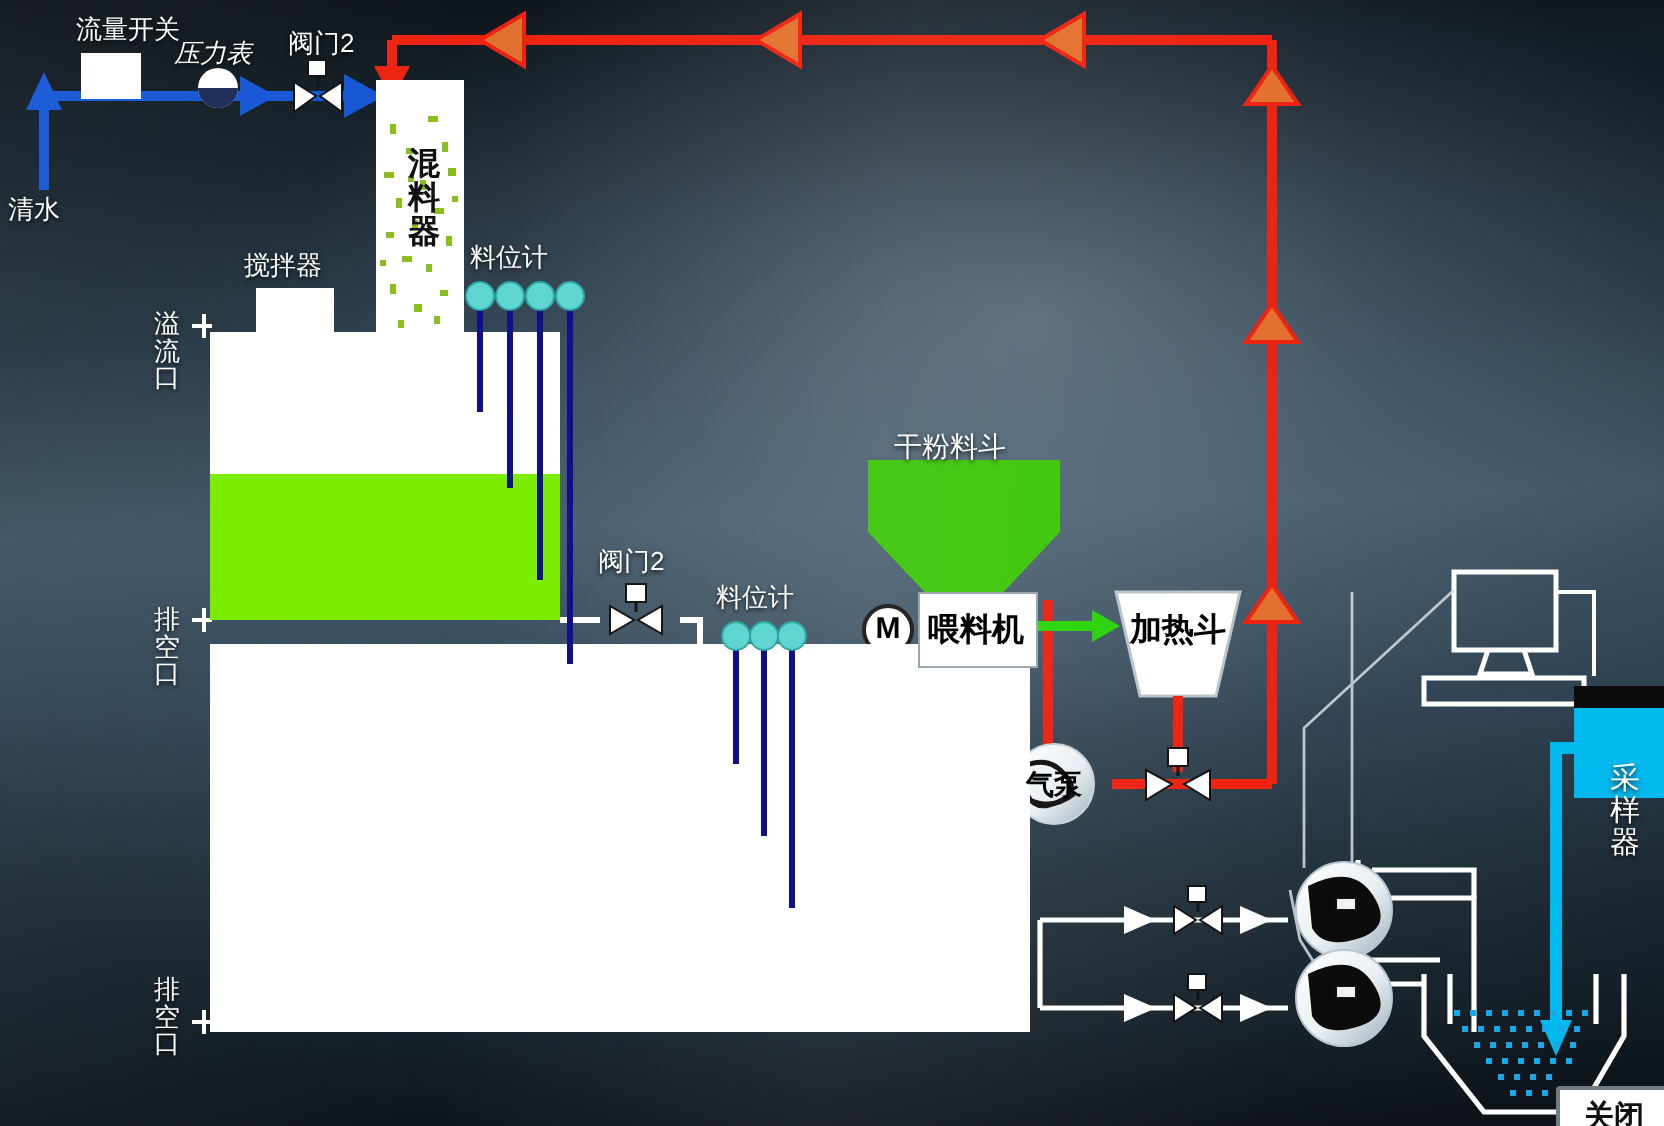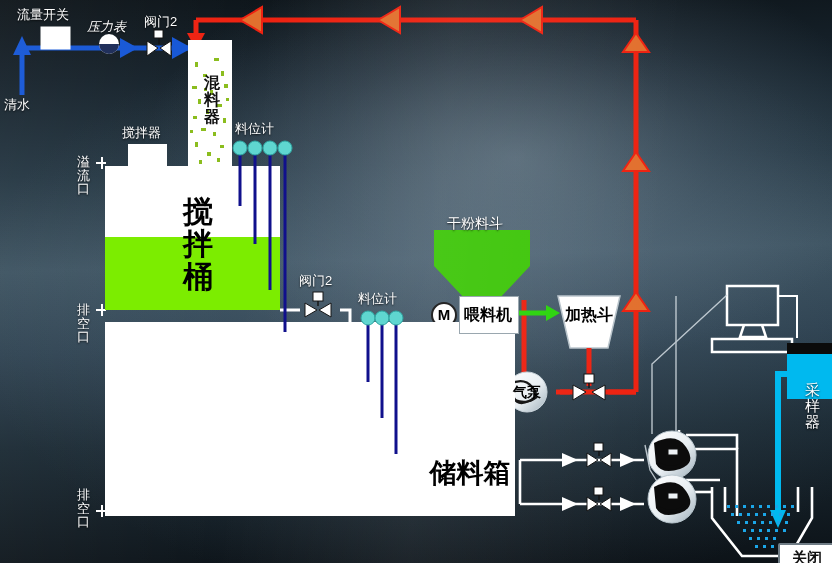--- a/index.html
+++ b/index.html
@@ -327,45 +327,43 @@
       <rect x="749" y="537" width="3" height="3"></rect>
         <rect x="757" y="537" width="3" height="3"></rect>
         <rect x="765" y="537" width="3" height="3"></rect>
         <rect x="773" y="537" width="3" height="3"></rect>
       <rect x="755" y="545" width="3" height="3"></rect>
         <rect x="763" y="545" width="3" height="3"></rect>
         <rect x="771" y="545" width="3" height="3"></rect>
     </g>
   </svg>
 
-  <div class="lbl" style="left:17px;top:8px;">流量开关</div>
+  <div class="lbl" style="left:38px;top:8px;">流量开关</div>
   <div class="lbl" style="left:87px;top:20px;font-style:italic;">压力表</div>
   <div class="lbl" style="left:144px;top:15px;">阀门2</div>
   <div class="lbl" style="left:4px;top:98px;">清水</div>
 
   <div class="lbl v" style="left:198px;top:75px;color:#111;font-size:16px;font-weight:bold;width:22px;text-shadow:none;z-index:12;">混料器</div>
 
   <div class="lbl" style="left:122px;top:126px;">搅拌器</div>
   <div class="lbl" style="left:235px;top:122px;">料位计</div>
   <div class="lbl v" style="left:74px;top:156px;width:16px;font-size:13px;font-family:Liberation Mono, monospace;">溢流口</div>
   <div class="lbl v" style="left:74px;top:303px;width:16px;font-size:13px;">排空口</div>
 
-  <div class="big" style="left:180px;top:196px;width:36px;font-size:30px;line-height:1.08;z-index:27;">搅拌桶</div>
 
   <div class="lbl" style="left:299px;top:274px;">阀门2</div>
   <div class="lbl" style="left:358px;top:292px;">料位计</div>
 
   <div class="lbl" style="left:447px;top:203px;font-size:14px;margin-top:13px;">干粉料斗</div>
 
   <div class="big" style="left:436px;top:306px;width:16px;font-size:15px;z-index:28;">M</div>
   <div class="big" style="left:460px;top:305px;width:56px;font-size:16px;z-index:28;">喂料机</div>
   <div class="big" style="left:560px;top:305px;width:58px;font-size:16px;z-index:28;">加热斗</div>
   <div class="big" style="left:506px;top:384px;width:42px;font-size:14px;z-index:28;">气泵</div>
 
-  <div class="big" style="left:420px;top:455px;width:100px;font-size:27px;z-index:27;">储料箱</div>
   <div class="lbl v" style="left:74px;top:488px;width:16px;font-size:13px;">排空口</div>
 
   <div class="lbl v" style="left:803px;top:382px;width:17px;font-size:15px;">采样器</div>
 
   <div style="position:absolute;left:778px;top:543px;width:54px;height:26px;background:#ffffff;border:2px solid #6f7c85;border-radius:2px;z-index:40;
               display:flex;align-items:center;justify-content:center;">
     <span style="color:#111;font-size:15px;font-weight:bold;">关闭</span>
   </div>
 
 </div>

